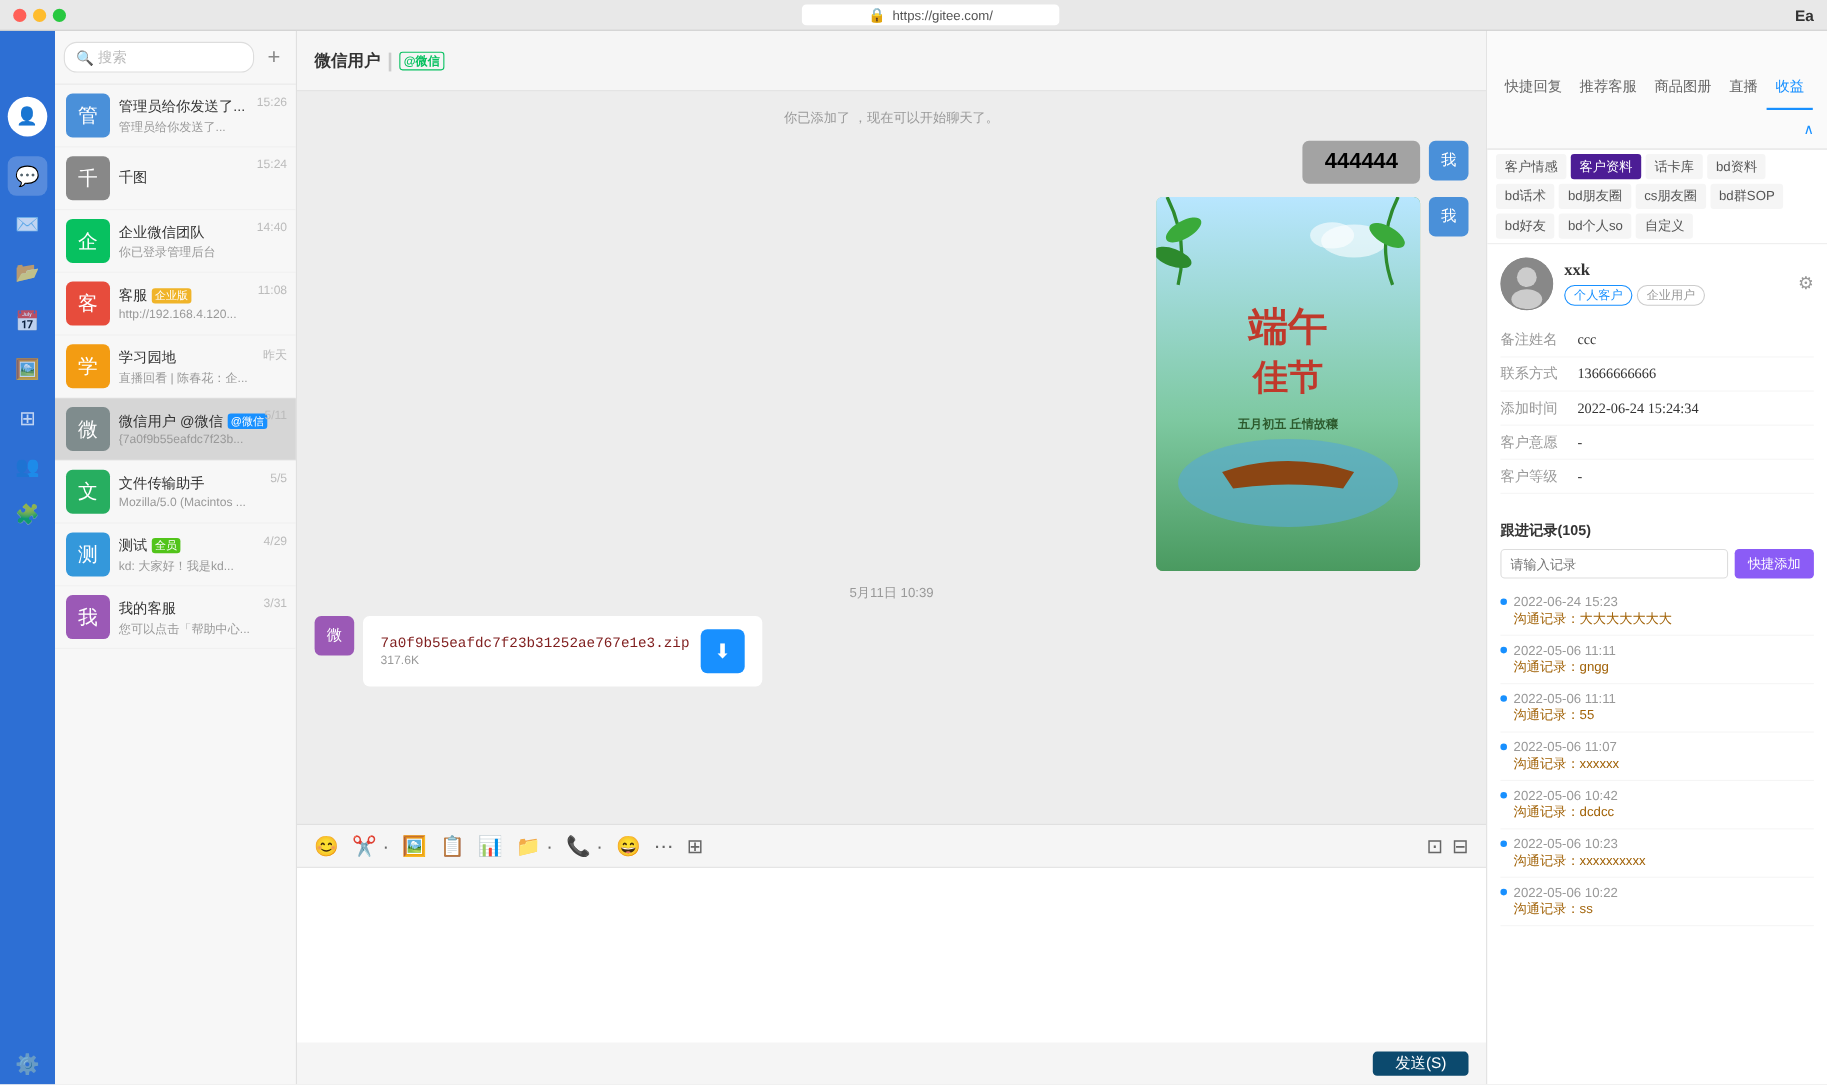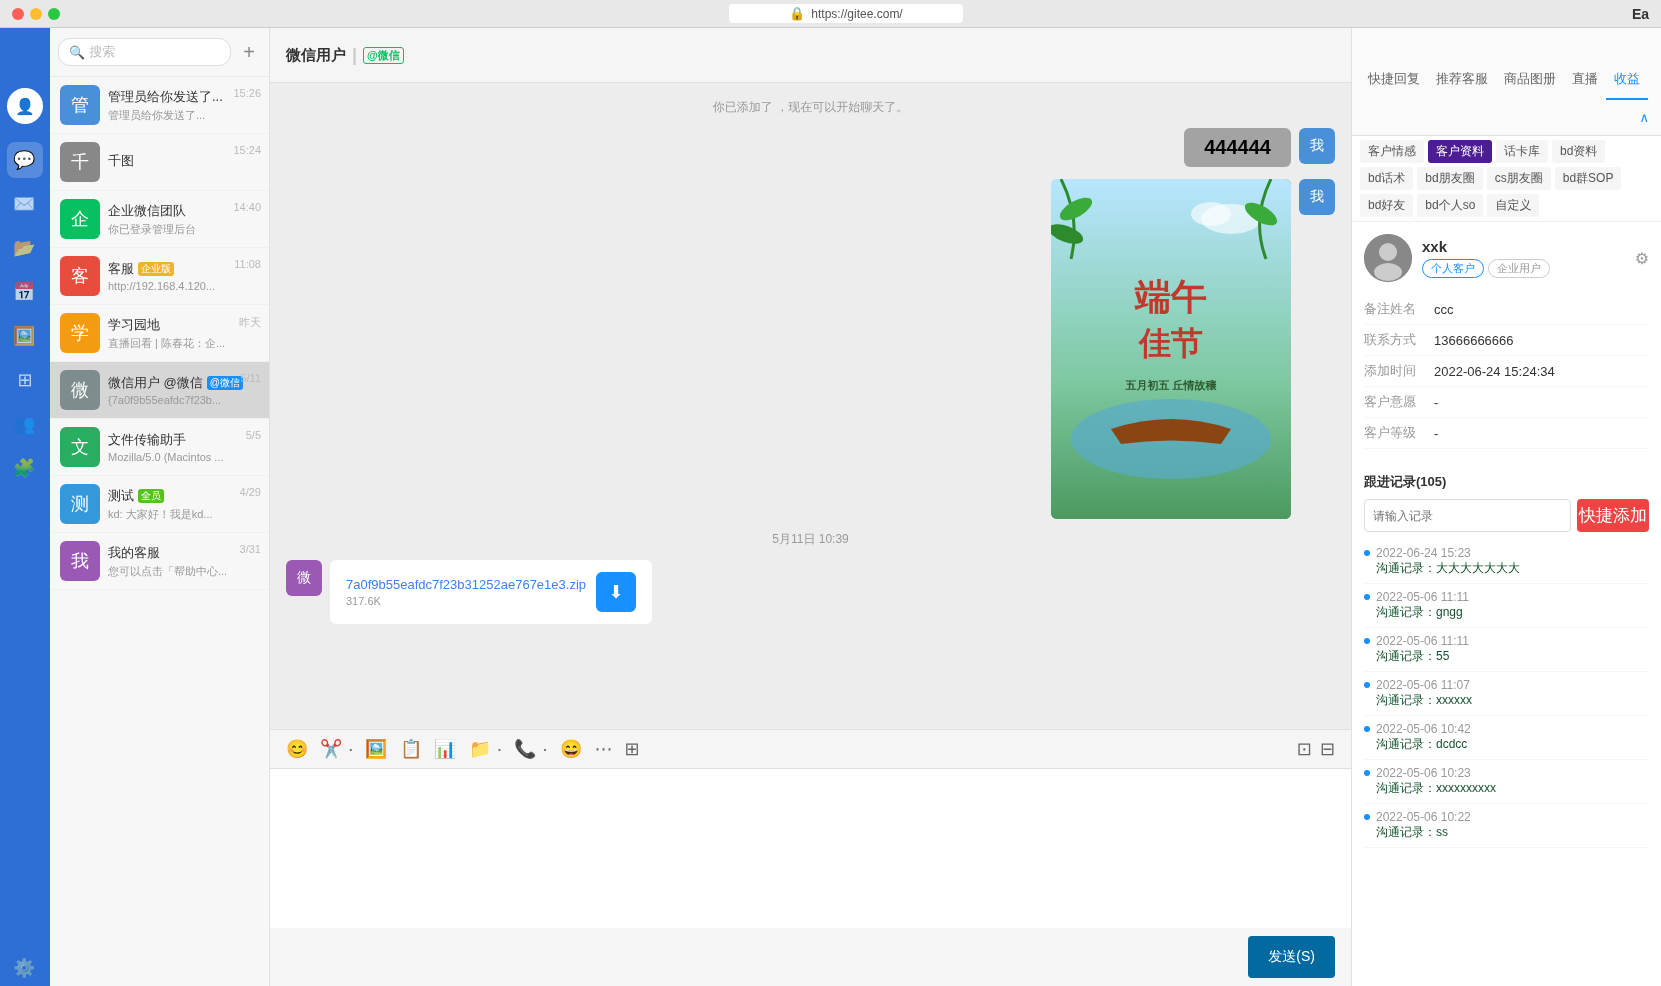--- a/index.html
+++ b/index.html
@@ -99,21 +99,21 @@
     .msg-row { display: flex; align-items: flex-start; gap: 8px; }
     .msg-row.right { flex-direction: row-reverse; }
     .msg-avatar { width: 36px; height: 36px; border-radius: 6px; flex-shrink: 0; background: #ccc; display: flex; align-items: center; justify-content: center; font-size: 14px; color: #fff; }
     .msg-bubble-num { background: #a3a3a3; border-radius: 6px; padding: 8px 20px; font-size: 20px; font-weight: bold; }
     .msg-file {
       display: flex; align-items: center; gap: 10px; background: #fff; border-radius: 6px; padding: 12px 16px;
       min-width: 260px;
     }
     .file-icon { width: 40px; height: 40px; background: #1890ff; border-radius: 6px; display: flex; align-items: center; justify-content: center; color: #fff; font-size: 18px; flex-shrink: 0; }
     .file-info { flex: 1; }
-    .file-name { font-size: 13px; color: #3b82f6; word-break: break-all; }
+    .file-name { font-size: 13px; color: #7f1d1d; word-break: break-all; font-family: Liberation Mono, monospace; }
     .file-size { font-size: 11px; color: #999; margin-top: 3px; }
 
     
     .chat-toolbar {
       background: #f5f5f5;
       border-top: 1px solid #e0e0e0;
       padding: 8px 16px;
       display: flex;
       align-items: center;
       gap: 12px;
@@ -124,25 +124,25 @@
       background: #fff;
       min-height: 100px;
       padding: 10px 16px;
       font-size: 14px;
       color: #333;
       border: none;
       outline: none;
       width: 100%;
     }
     .send-btn {
-      background: #0369a1;
+      background: #0c4a6e;
       color: #fff;
       border: none;
       border-radius: 4px;
-      padding: 12px 20px;
+      padding: 2px 20px;
       font-size: 14px;
       cursor: pointer;
     }
 
     
     .right-panel {
       width: 310px;
       background: #fff;
       border-left: 1px solid #e0e0e0;
       display: flex;
@@ -179,20 +179,21 @@
       padding: 3px 8px;
       font-size: 12px;
       color: #555;
       border-radius: 3px;
       cursor: pointer;
       background: #f5f5f5;
     }
 
     .customer-profile {
       padding: 12px;
+      font-family: Liberation Serif, serif;
     }
     .cp-header {
       display: flex;
       align-items: center;
       gap: 10px;
       margin-bottom: 12px;
     }
     .cp-avatar {
       width: 48px; height: 48px; border-radius: 50%; background: #888; display: flex; align-items: center; justify-content: center; color: #fff; font-size: 20px; overflow: hidden;
     }
@@ -207,26 +208,26 @@
     .cp-label { color: #999; width: 70px; flex-shrink: 0; }
     .cp-value { color: #333; }
 
     .follow-section { padding: 12px; }
     .follow-header { font-size: 13px; color: #333; font-weight: 700; margin-bottom: 8px; }
     .follow-input-row { display: flex; gap: 6px; margin-bottom: 8px; }
     .follow-input {
       flex: 1; border: 1px solid #ddd; border-radius: 4px; padding: 5px 8px; font-size: 12px; outline: none;
     }
     .quick-add-btn {
-      background: #ef4444; color: #fff; border: none; border-radius: 4px; padding: 5px 2px; font-size: 17px; cursor: pointer; white-space: nowrap;
+      background: #8b5cf6; color: #fff; border: none; border-radius: 4px; padding: 5px 12px; font-size: 12px; cursor: pointer; white-space: nowrap;
     }
     .follow-item { display: flex; align-items: flex-start; gap: 6px; padding: 6px 0; border-bottom: 1px solid #f5f5f5; font-size: 12px; }
     .follow-dot { width: 6px; height: 6px; border-radius: 50%; background: #1890ff; margin-top: 4px; flex-shrink: 0; }
     .follow-date { color: #999; white-space: nowrap; }
-    .follow-text { color: #14532d; }
+    .follow-text { color: #a16207; }
 
     .right-scroll { flex: 1; overflow-y: auto; }
     .app-window {
       position: relative;
       width: 1661px;
       height: 986px;
       display: flex;
       flex-direction: column;
     }
     .window-content {

